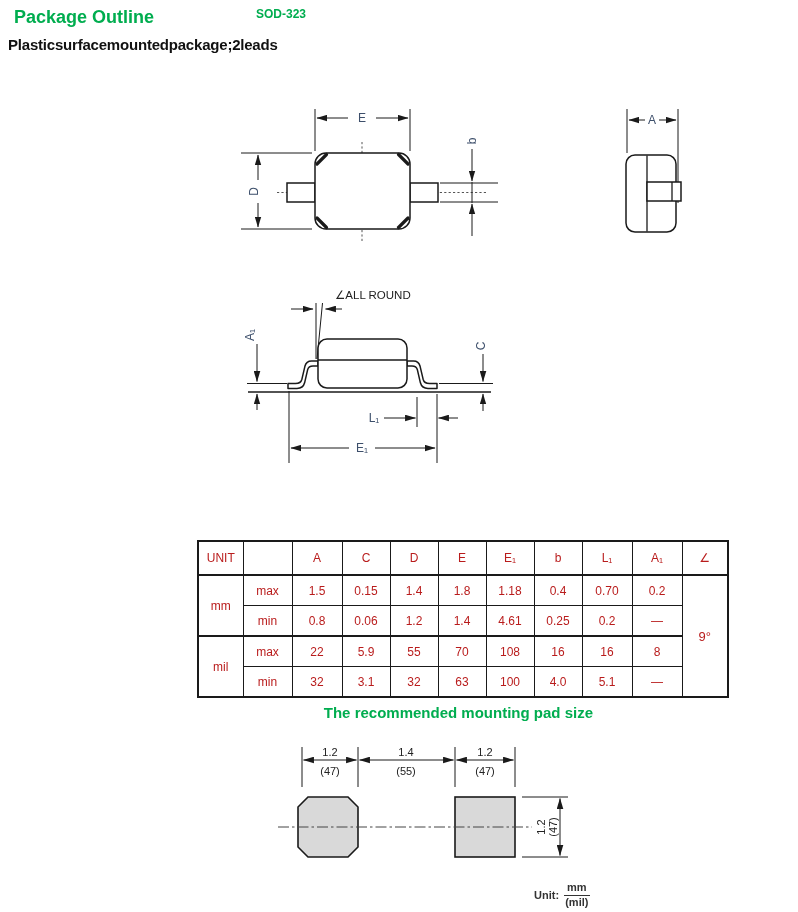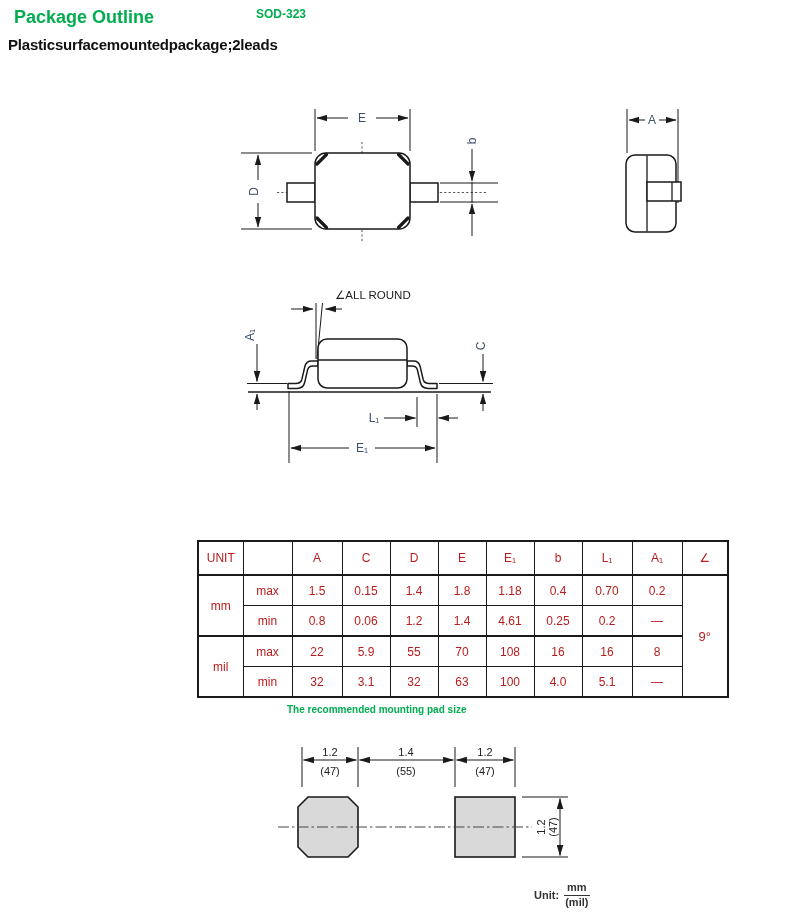--- a/index.html
+++ b/index.html
@@ -33,21 +33,21 @@
   text.smdim{fill:#222;font-size:11px;font-family:inherit;}
   text.note{fill:#222;font-size:11.5px;font-weight:500;font-family:inherit;}
 
   table.dims{position:absolute;left:197px;top:540px;width:530px;border-collapse:collapse;table-layout:fixed;
     border:2px solid var(--line-dark);font-size:12px;}
   table.dims td{border:1px solid var(--line-dark);text-align:center;vertical-align:middle;height:29px;padding:0;color:#b91c1c;}
   table.dims tr.head td{height:32px;border-bottom:2px solid var(--line-dark);}
   table.dims tr.group-start td{border-top:2px solid var(--line-dark);}
   table.dims td.angle-cell{font-size:13px;}
 
-  .pad-title{position:absolute;left:287px;top:704px;width:306px;text-align:left;font-size:10px;font-weight:700;color:var(--accent-green);}
+  .pad-title{position:absolute;left:287px;top:704px;width:306px;text-align:right;font-size:15px;font-weight:700;color:var(--accent-green);}
 
   .unit-note{position:absolute;left:534px;top:882px;display:flex;align-items:center;font-size:11px;font-weight:700;color:#333;}
   .unit-note .frac{display:inline-flex;flex-direction:column;align-items:center;margin-left:5px;line-height:1.05;}
   .unit-note .num{border-bottom:1.4px solid #333;padding:0 3px 1px 3px;}
   .unit-note .den{padding-top:1px;}
 </style>
 </head>
 <body>
 
 <div class="page">

